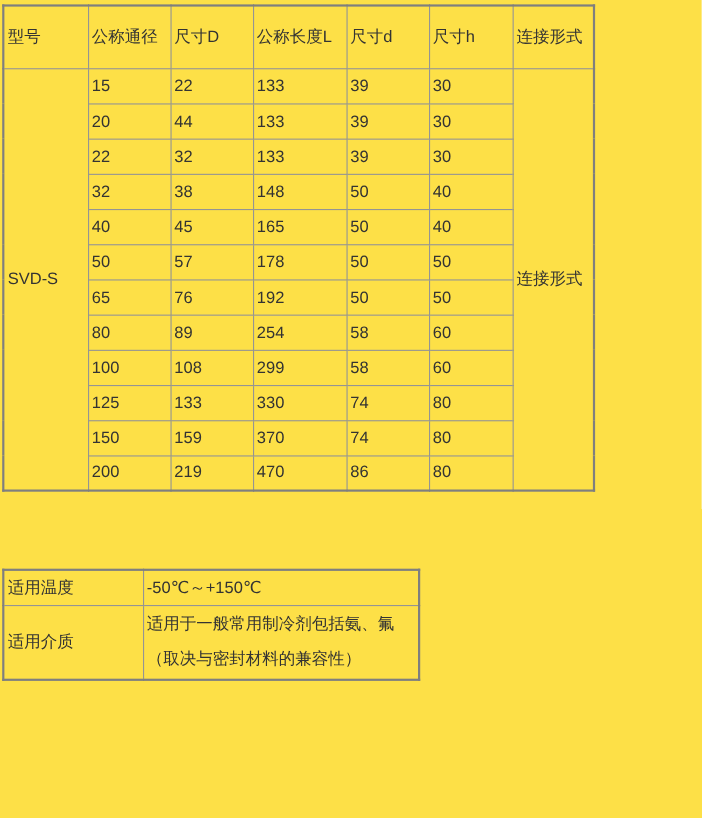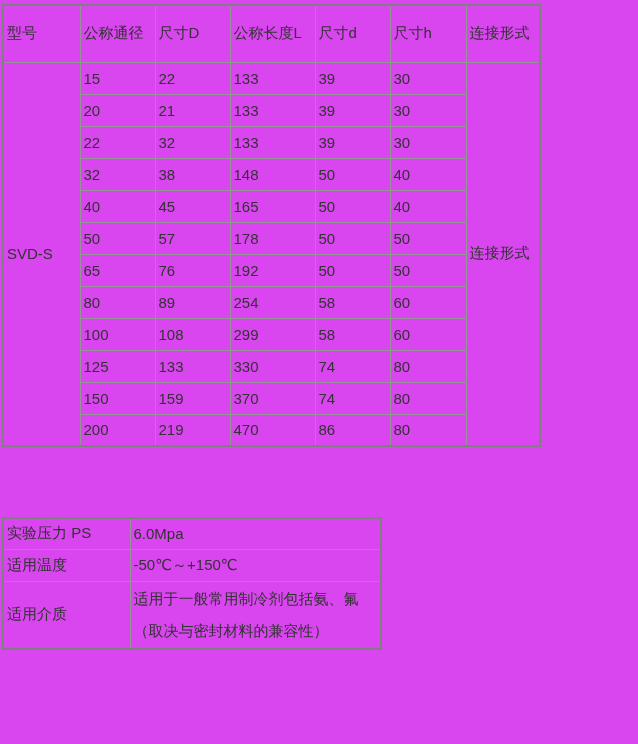--- a/index.html
+++ b/index.html
@@ -6,21 +6,21 @@
     margin: 0;
     padding: 0;
     background: #ffffff;
     font-family: "Liberation Sans", "DejaVu Sans", sans-serif;
     color: #333333;
     font-size: 15px;
   }
   .page {
     width: 638px;
     height: 744px;
-    background: #d946ef;
+    background: #fde047;
     overflow: hidden;
   }
   table {
     border-collapse: collapse;
     table-layout: fixed;
     margin-left: 2px;
   }
   table.spec-table {
     margin-top: 4px;
     width: 537px;
@@ -89,21 +89,21 @@
           <td rowspan="12">SVD-S</td>
           <td>15</td>
           <td>22</td>
           <td>133</td>
           <td>39</td>
           <td>30</td>
           <td rowspan="12">连接形式</td>
         </tr>
         <tr class="data-row">
           <td>20</td>
-          <td>21</td>
+          <td>44</td>
           <td>133</td>
           <td>39</td>
           <td>30</td>
         </tr>
         <tr class="data-row">
           <td>22</td>
           <td>32</td>
           <td>133</td>
           <td>39</td>
           <td>30</td>
@@ -173,24 +173,20 @@
         </tr>
       </tbody>
   </table>
 
   <table class="params-table">
     <colgroup>
       <col class="p-c-label">
         <col class="p-c-value">
     </colgroup>
     <tbody>
-      <tr class="param-row">
-        <td class="p-label">实验压力 PS</td>
-        <td class="p-value">6.0Mpa</td>
-      </tr>
       <tr class="param-row-temp">
         <td class="p-label">适用温度</td>
         <td class="p-value">-50℃～+150℃</td>
       </tr>
       <tr class="param-row-tall">
         <td class="p-label">适用介质</td>
         <td class="p-value">适用于一般常用制冷剂包括氨、氟（取决与密封材料的兼容性）</td>
       </tr>
     </tbody>
   </table>

